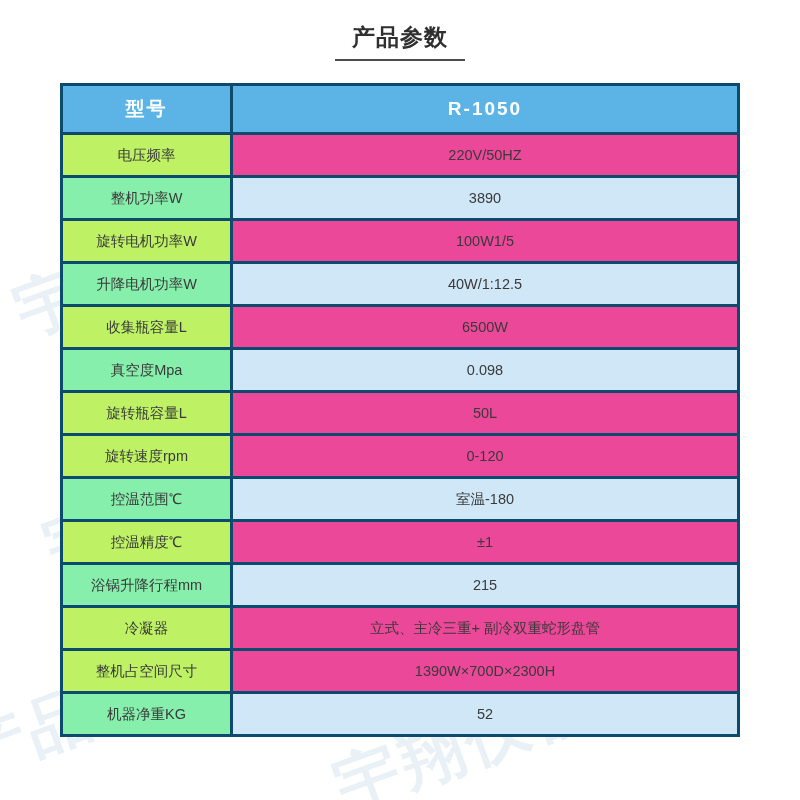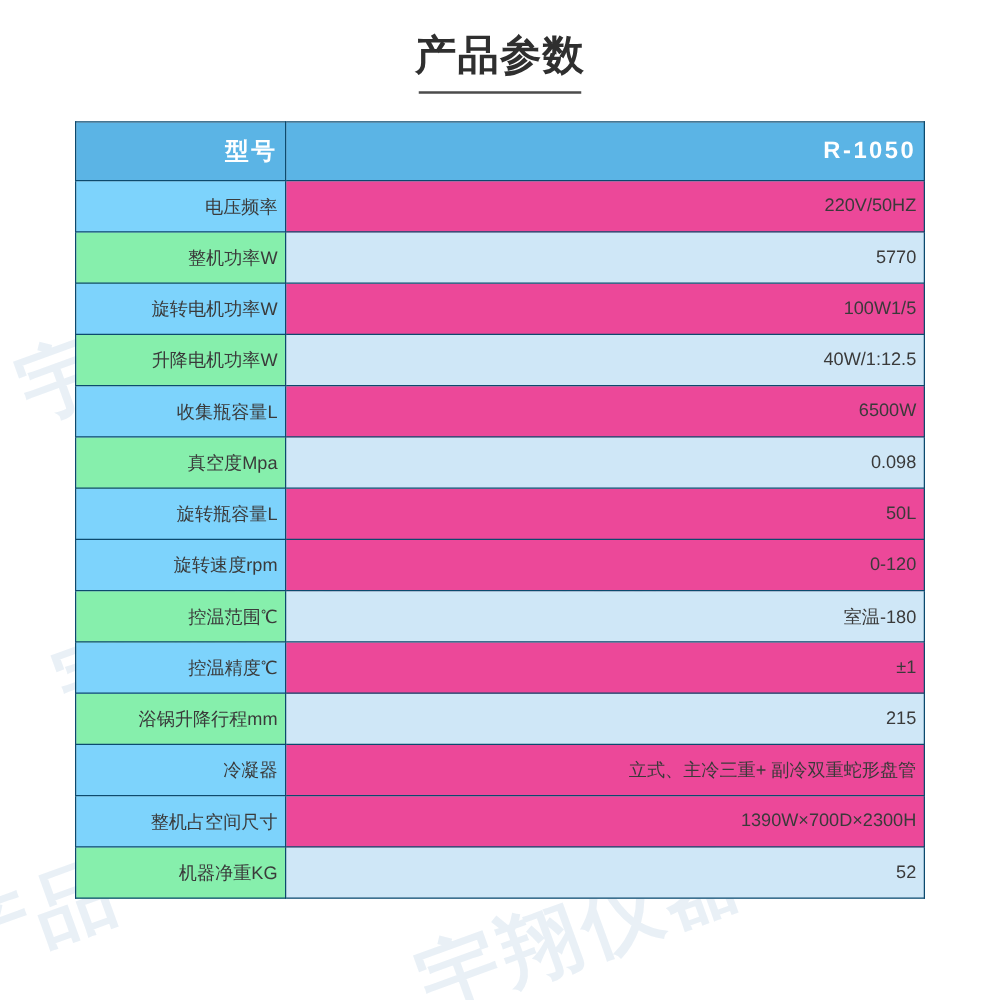--- a/index.html
+++ b/index.html
@@ -36,21 +36,21 @@
   .wm1 { left: 10px;  top: 225px; }
   .wm2 { left: 330px; top: 200px; }
   .wm3 { left: 40px;  top: 460px; }
   .wm4 { left: 400px; top: 450px; }
   .wm5 { left: 330px; top: 700px; }
   .wm6 { left: -40px; top: 690px; }
 
   
   .page-title {
     text-align: center;
-    font-size: 33px;
+    font-size: 23px;
     font-weight: bold;
     color: #2f2f2f;
     padding-top: 22px;
     letter-spacing: 1px;
     position: relative;
     z-index: 10;
   }
   .title-underline {
     width: 130px;
     height: 2px;
@@ -61,40 +61,40 @@
   
   .spec-table {
     position: relative;
     z-index: 10;
     margin: 22px auto 0 auto;
     width: 680px;
     border-collapse: collapse;
     table-layout: fixed;
   }
   .spec-table td, .spec-table th {
-    border: 1px solid #0c4a6e;
-    text-align: right;
+    border: 3px solid #0c4a6e;
+    text-align: center;
     font-size: 14.5px;
     color: #3a3a3a;
     height: 40px;
     padding: 0 6px;
     font-weight: normal;
   }
   .spec-table th {
     background: #5bb4e5;
     color: #ffffff;
     font-size: 19px;
     font-weight: bold;
     height: 46px;
     letter-spacing: 2px;
   }
   .col-label { width: 155px; }
   .row-alt td { background: #cfe7f7; }
   .row-plain td { background: #ec4899; }
-  .row-plain td.label-cell { background: #7dd3fc; }
+  .row-plain td.label-cell { background: #bef264; }
   .row-alt td.label-cell { background: #86efac; }
 </style>
 </head>
 <body>
 
 <div class="watermark-layer">
   <div class="wm wm1">宇翔仪器</div>
   <div class="wm wm2">产品</div>
   <div class="wm wm3">宇翔仪器</div>
   <div class="wm wm4">产品</div>
@@ -114,21 +114,21 @@
       <th>R-1050</th>
     </tr>
   </thead>
   <tbody id="table-body">
       <tr class="row-plain">
         <td class="col-label label-cell">电压频率</td>
         <td>220V/50HZ</td>
       </tr>
       <tr class="row-alt">
         <td class="col-label label-cell">整机功率W</td>
-        <td>5770</td>
+        <td>3890</td>
       </tr>
       <tr class="row-plain">
         <td class="col-label label-cell">旋转电机功率W</td>
         <td>100W1/5</td>
       </tr>
       <tr class="row-alt">
         <td class="col-label label-cell">升降电机功率W</td>
         <td>40W/1:12.5</td>
       </tr>
       <tr class="row-plain">

